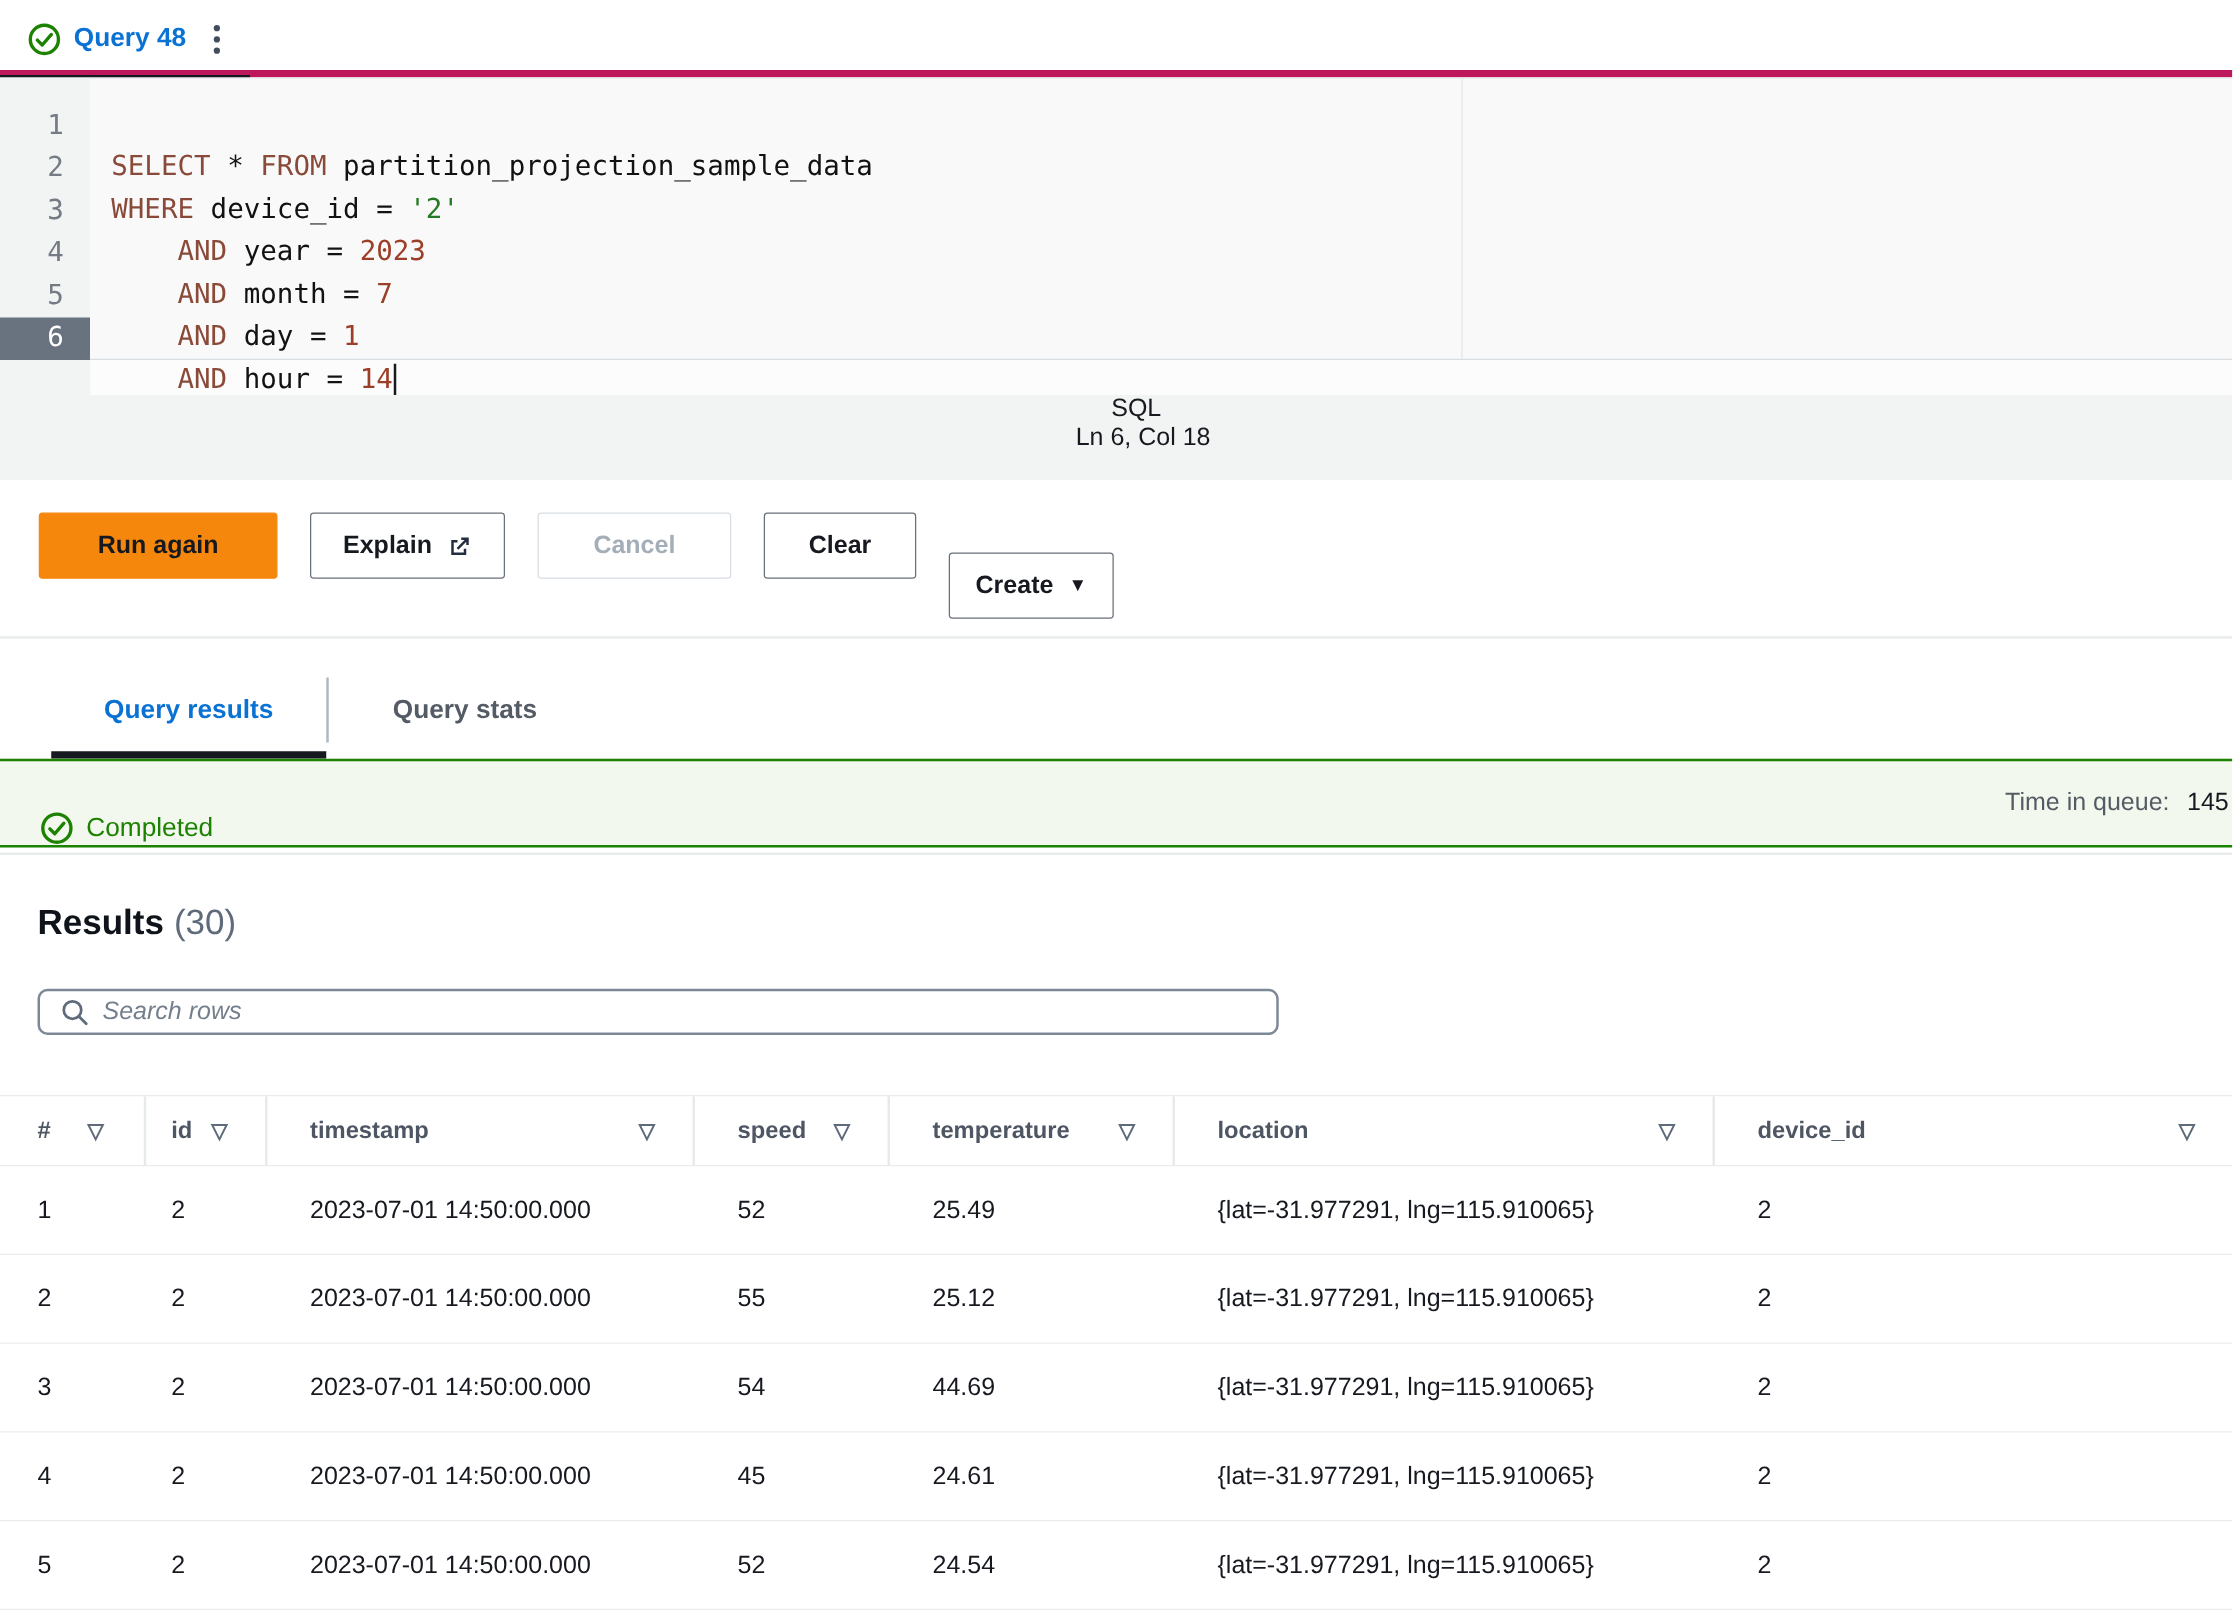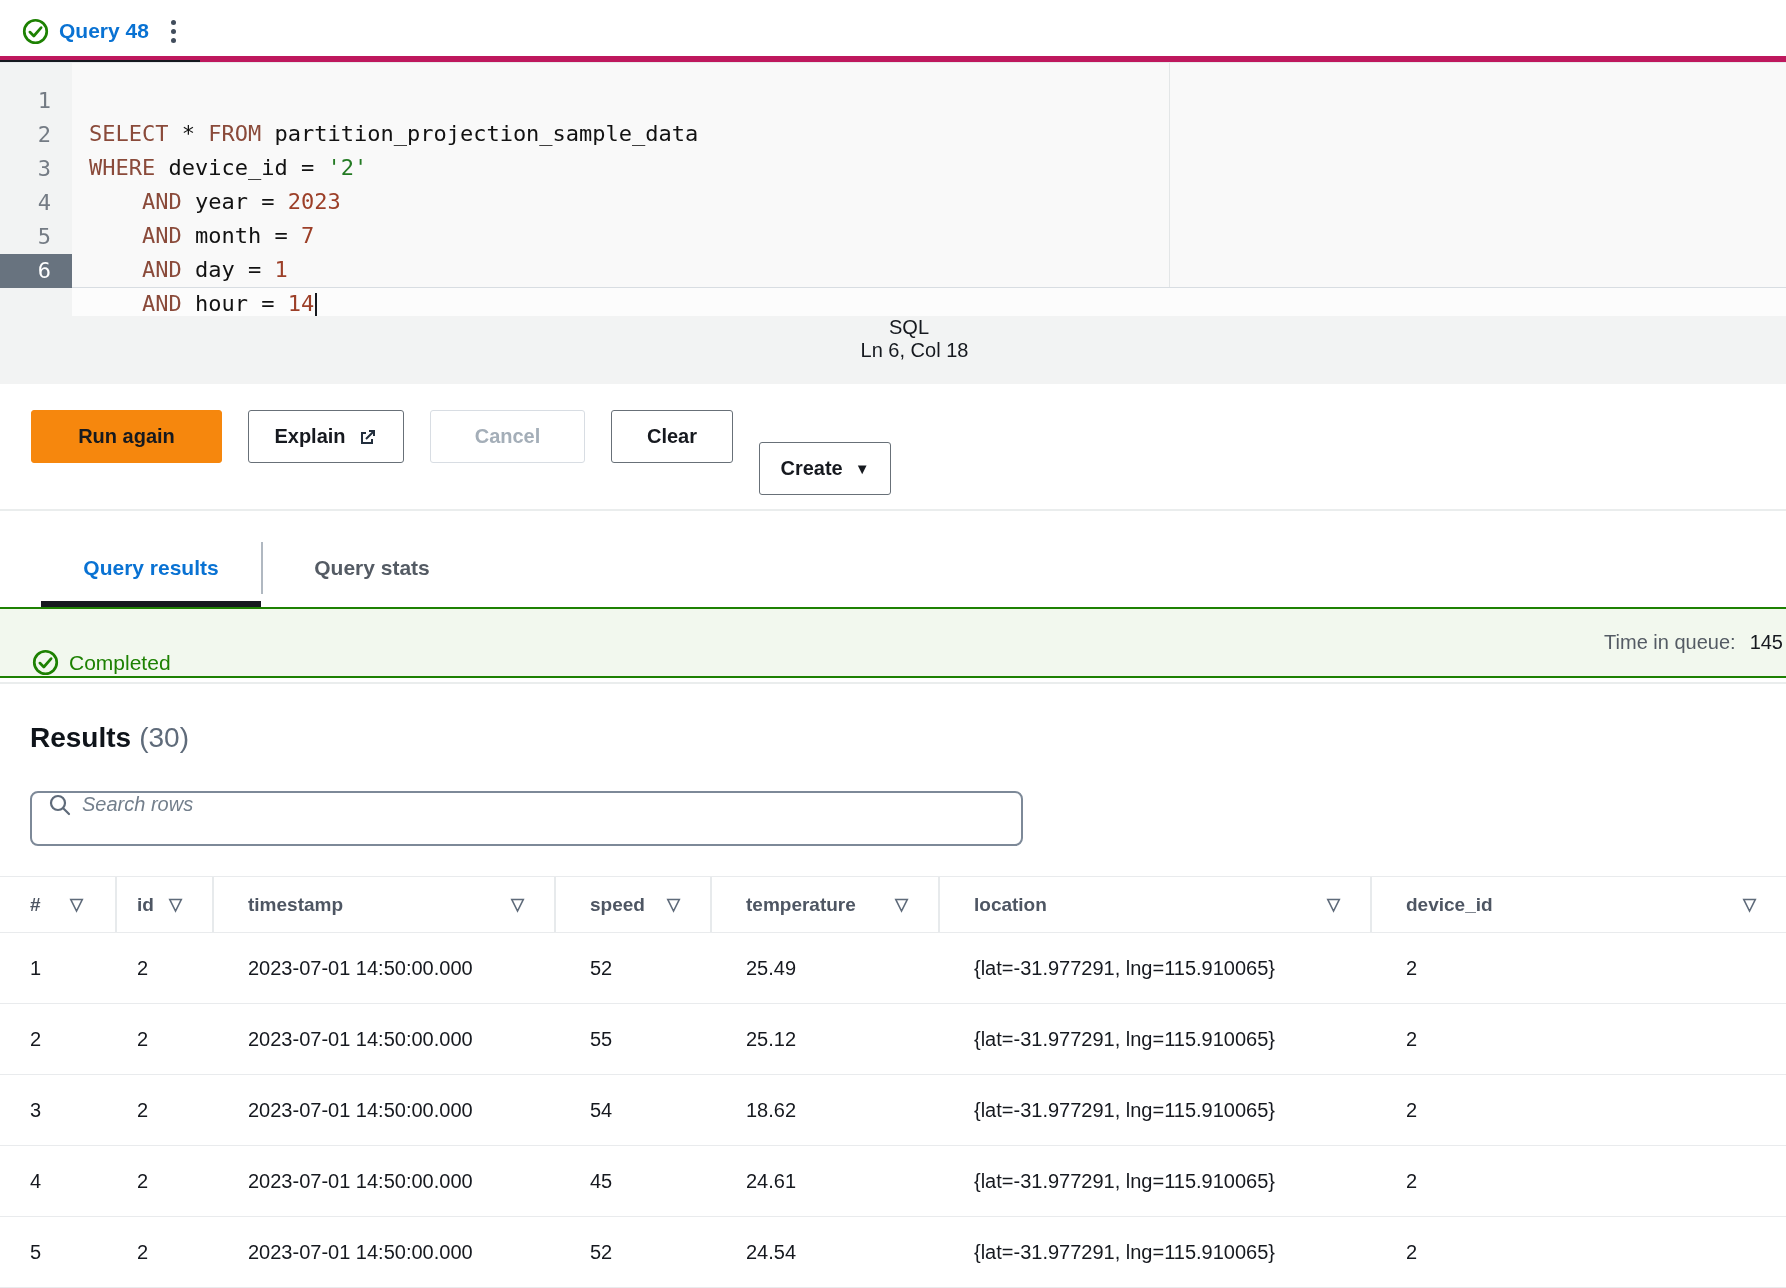--- a/index.html
+++ b/index.html
@@ -60,21 +60,21 @@
   .banner-status { display:flex; align-items:center; gap:10px; margin-left:32px; color:#1d8102; font-size:21px; }
   .banner-right { position:absolute; right:3px; top:0; height:100%; display:flex; align-items:center; gap:14px; font-size:20px; }
   .banner-right .q-label { color:#545b64; }
   .banner-right .q-value { color:#16191f; }
   .panel-divider { position:absolute; top:682px; left:0; width:100%; height:2px; background:#eaeded; }
 
   
   .results-head { position:absolute; top:722px; left:30px; font-size:28px; }
   .results-head .title { font-weight:bold; color:#0f141a; }
   .results-head .count { color:#5f6b7a; margin-left:8px; font-weight:normal; }
-  .search-box { position:absolute; top:791px; left:30px; width:993px; height:55px; border:2px solid #7d8998; border-radius:8px; background:#fff; display:flex; align-items:flex-start; padding-left:16px; gap:10px; }
+  .search-box { position:absolute; top:791px; left:30px; width:993px; height:37px; border:2px solid #7d8998; border-radius:8px; background:#fff; display:flex; align-items:center; padding-left:16px; gap:10px; }
   .search-box input { border:none; outline:none; flex:1; font-size:20px; font-style:italic; color:#16191f; background:transparent; font-family:"Liberation Sans",sans-serif; }
   .search-box input::placeholder { color:#737f8c; font-style:italic; }
 
   
   .table { position:absolute; top:876px; left:0; width:100%; }
   .thead { display:grid; grid-template-columns:117px 97px 342px 156px 228px 432px 1fr; height:57px; border-top:1px solid #e9ebed; border-bottom:1px solid #e9ebed; }
   .th { display:flex; align-items:center; justify-content:space-between; font-weight:bold; font-size:19px; color:#4e5663; padding:0 30px 0 34px; border-right:2px solid #e7eaec; }
   .th:first-child { padding-left:30px; padding-right:32px; }
   .th:nth-child(2) { padding-left:20px; }
   .th:last-child { border-right:none; }
@@ -244,21 +244,21 @@
           <div class="td">55</div>
           <div class="td">25.12</div>
           <div class="td">{lat=-31.977291, lng=115.910065}</div>
           <div class="td">2</div>
         </div>
         <div class="trow">
           <div class="td">3</div>
           <div class="td">2</div>
           <div class="td">2023-07-01 14:50:00.000</div>
           <div class="td">54</div>
-          <div class="td">18.62</div>
+          <div class="td">44.69</div>
           <div class="td">{lat=-31.977291, lng=115.910065}</div>
           <div class="td">2</div>
         </div>
         <div class="trow">
           <div class="td">4</div>
           <div class="td">2</div>
           <div class="td">2023-07-01 14:50:00.000</div>
           <div class="td">45</div>
           <div class="td">24.61</div>
           <div class="td">{lat=-31.977291, lng=115.910065}</div>

